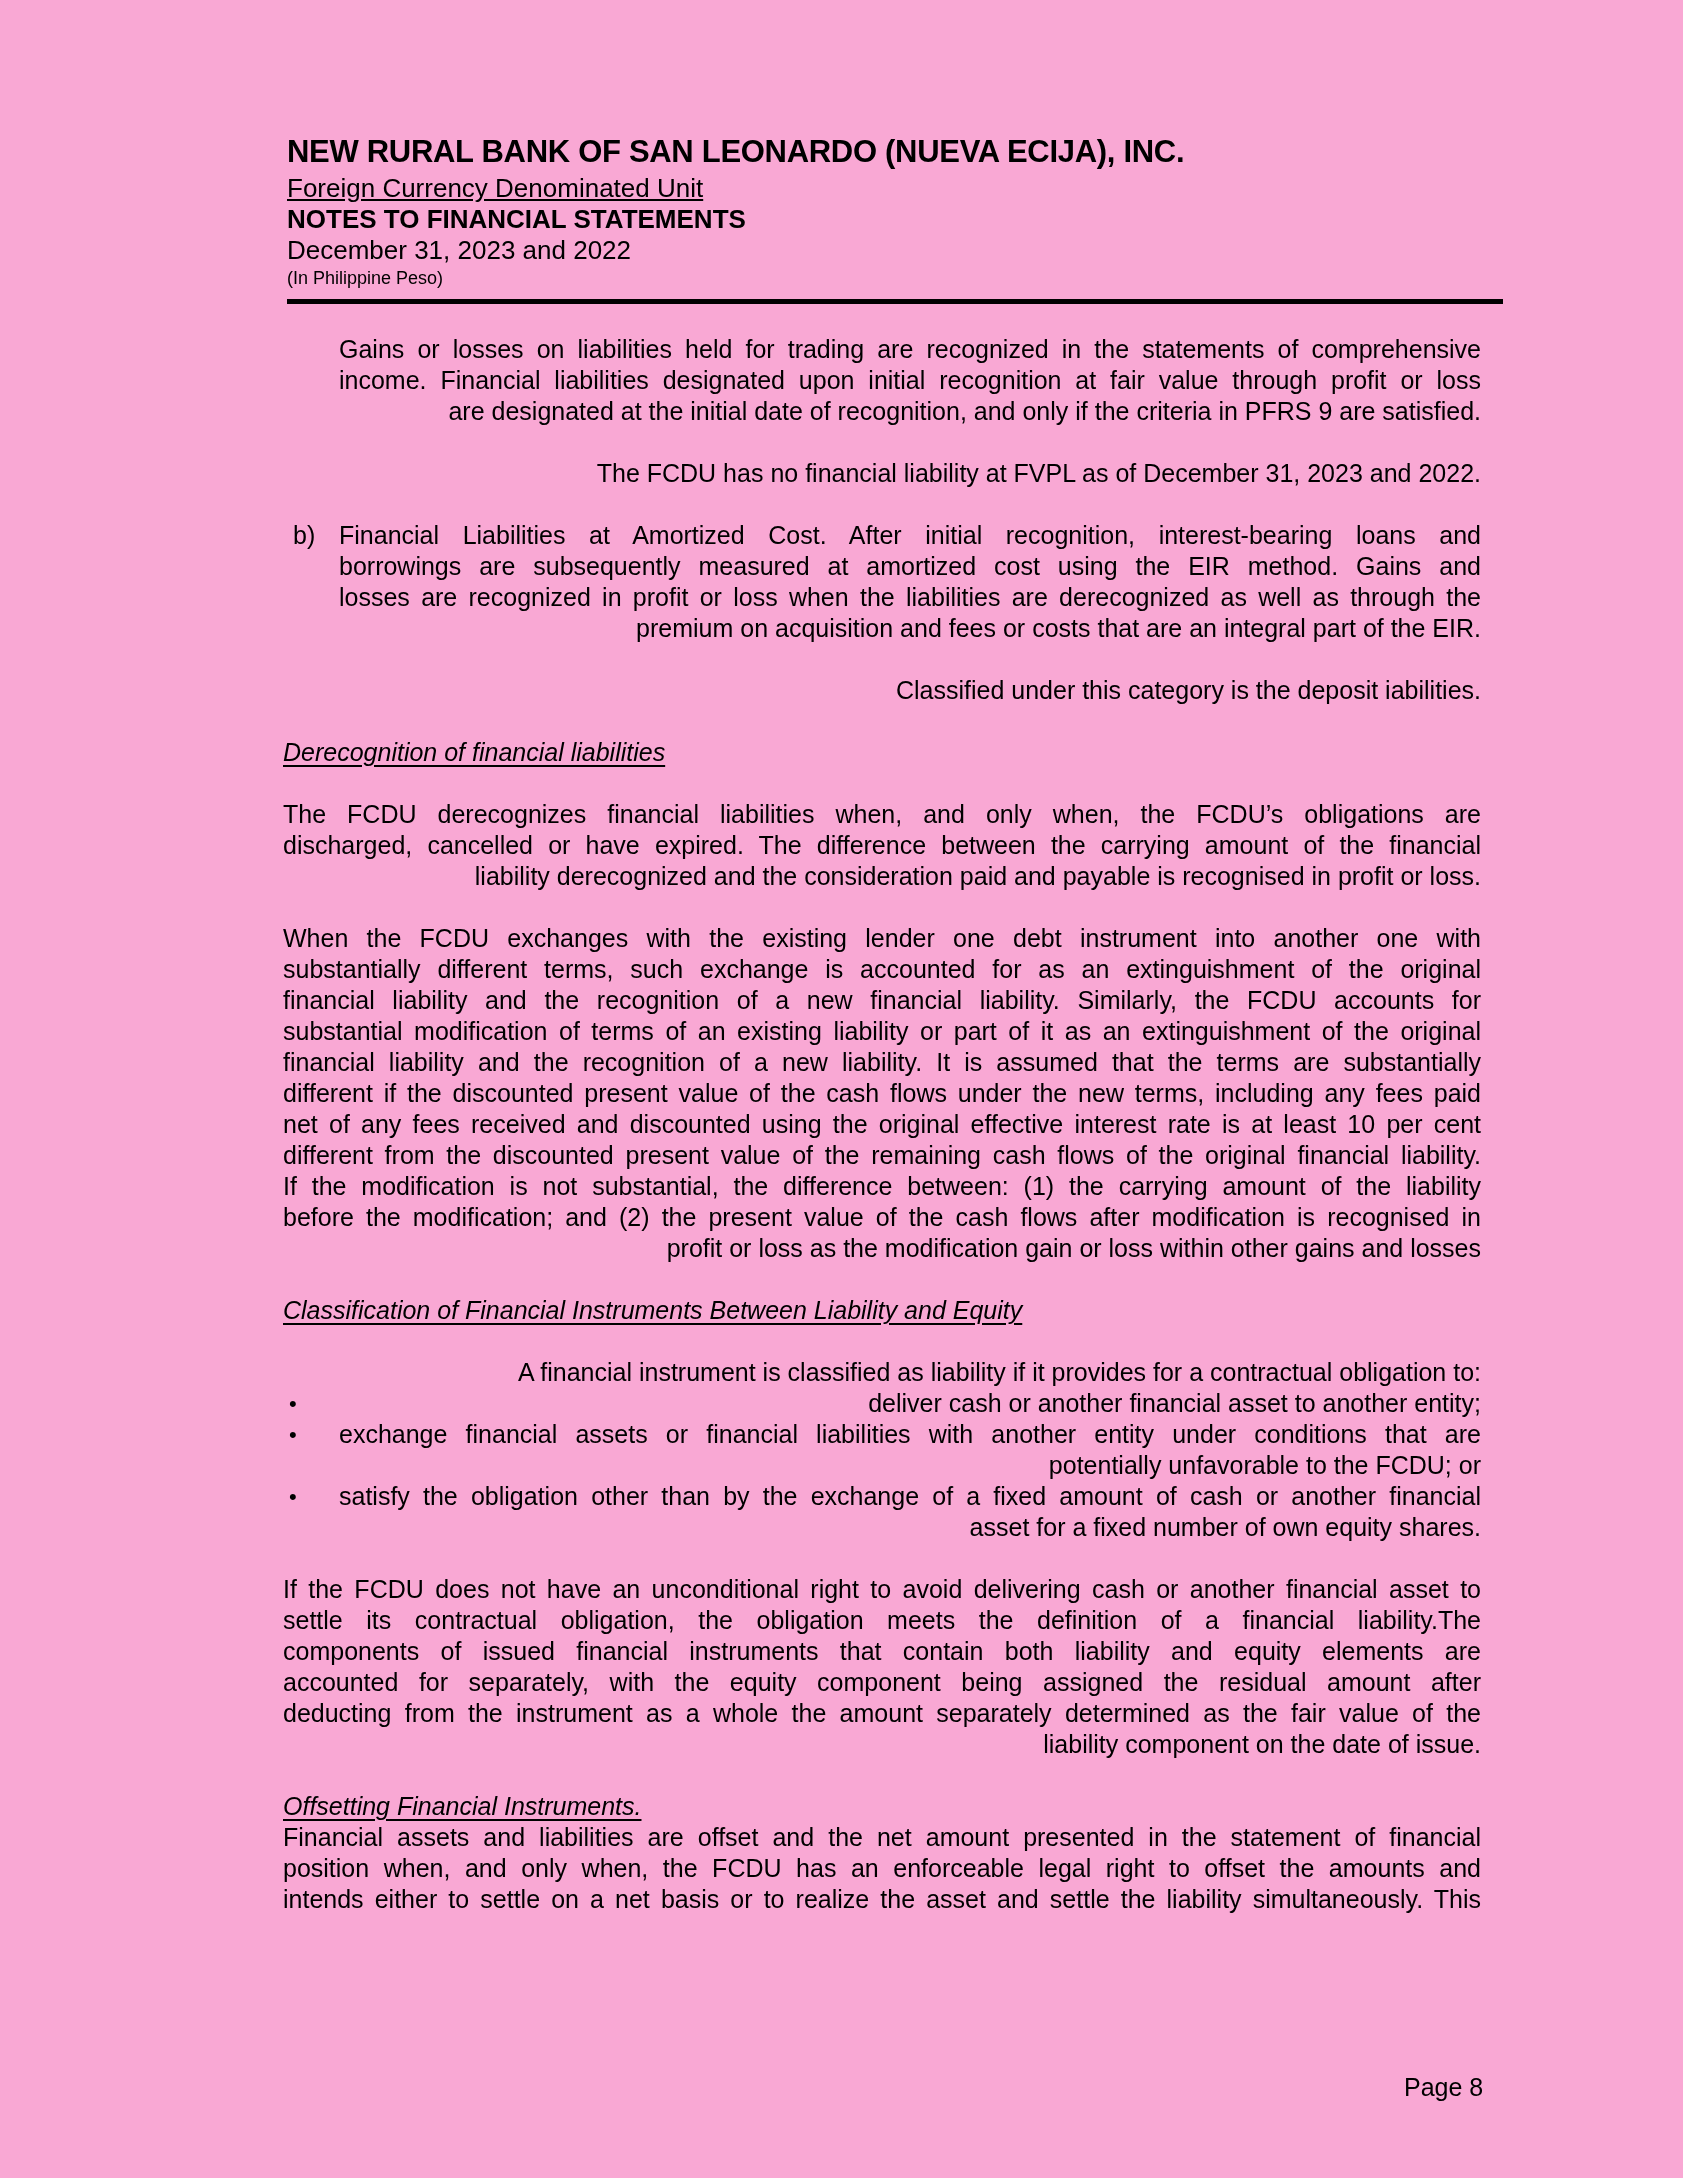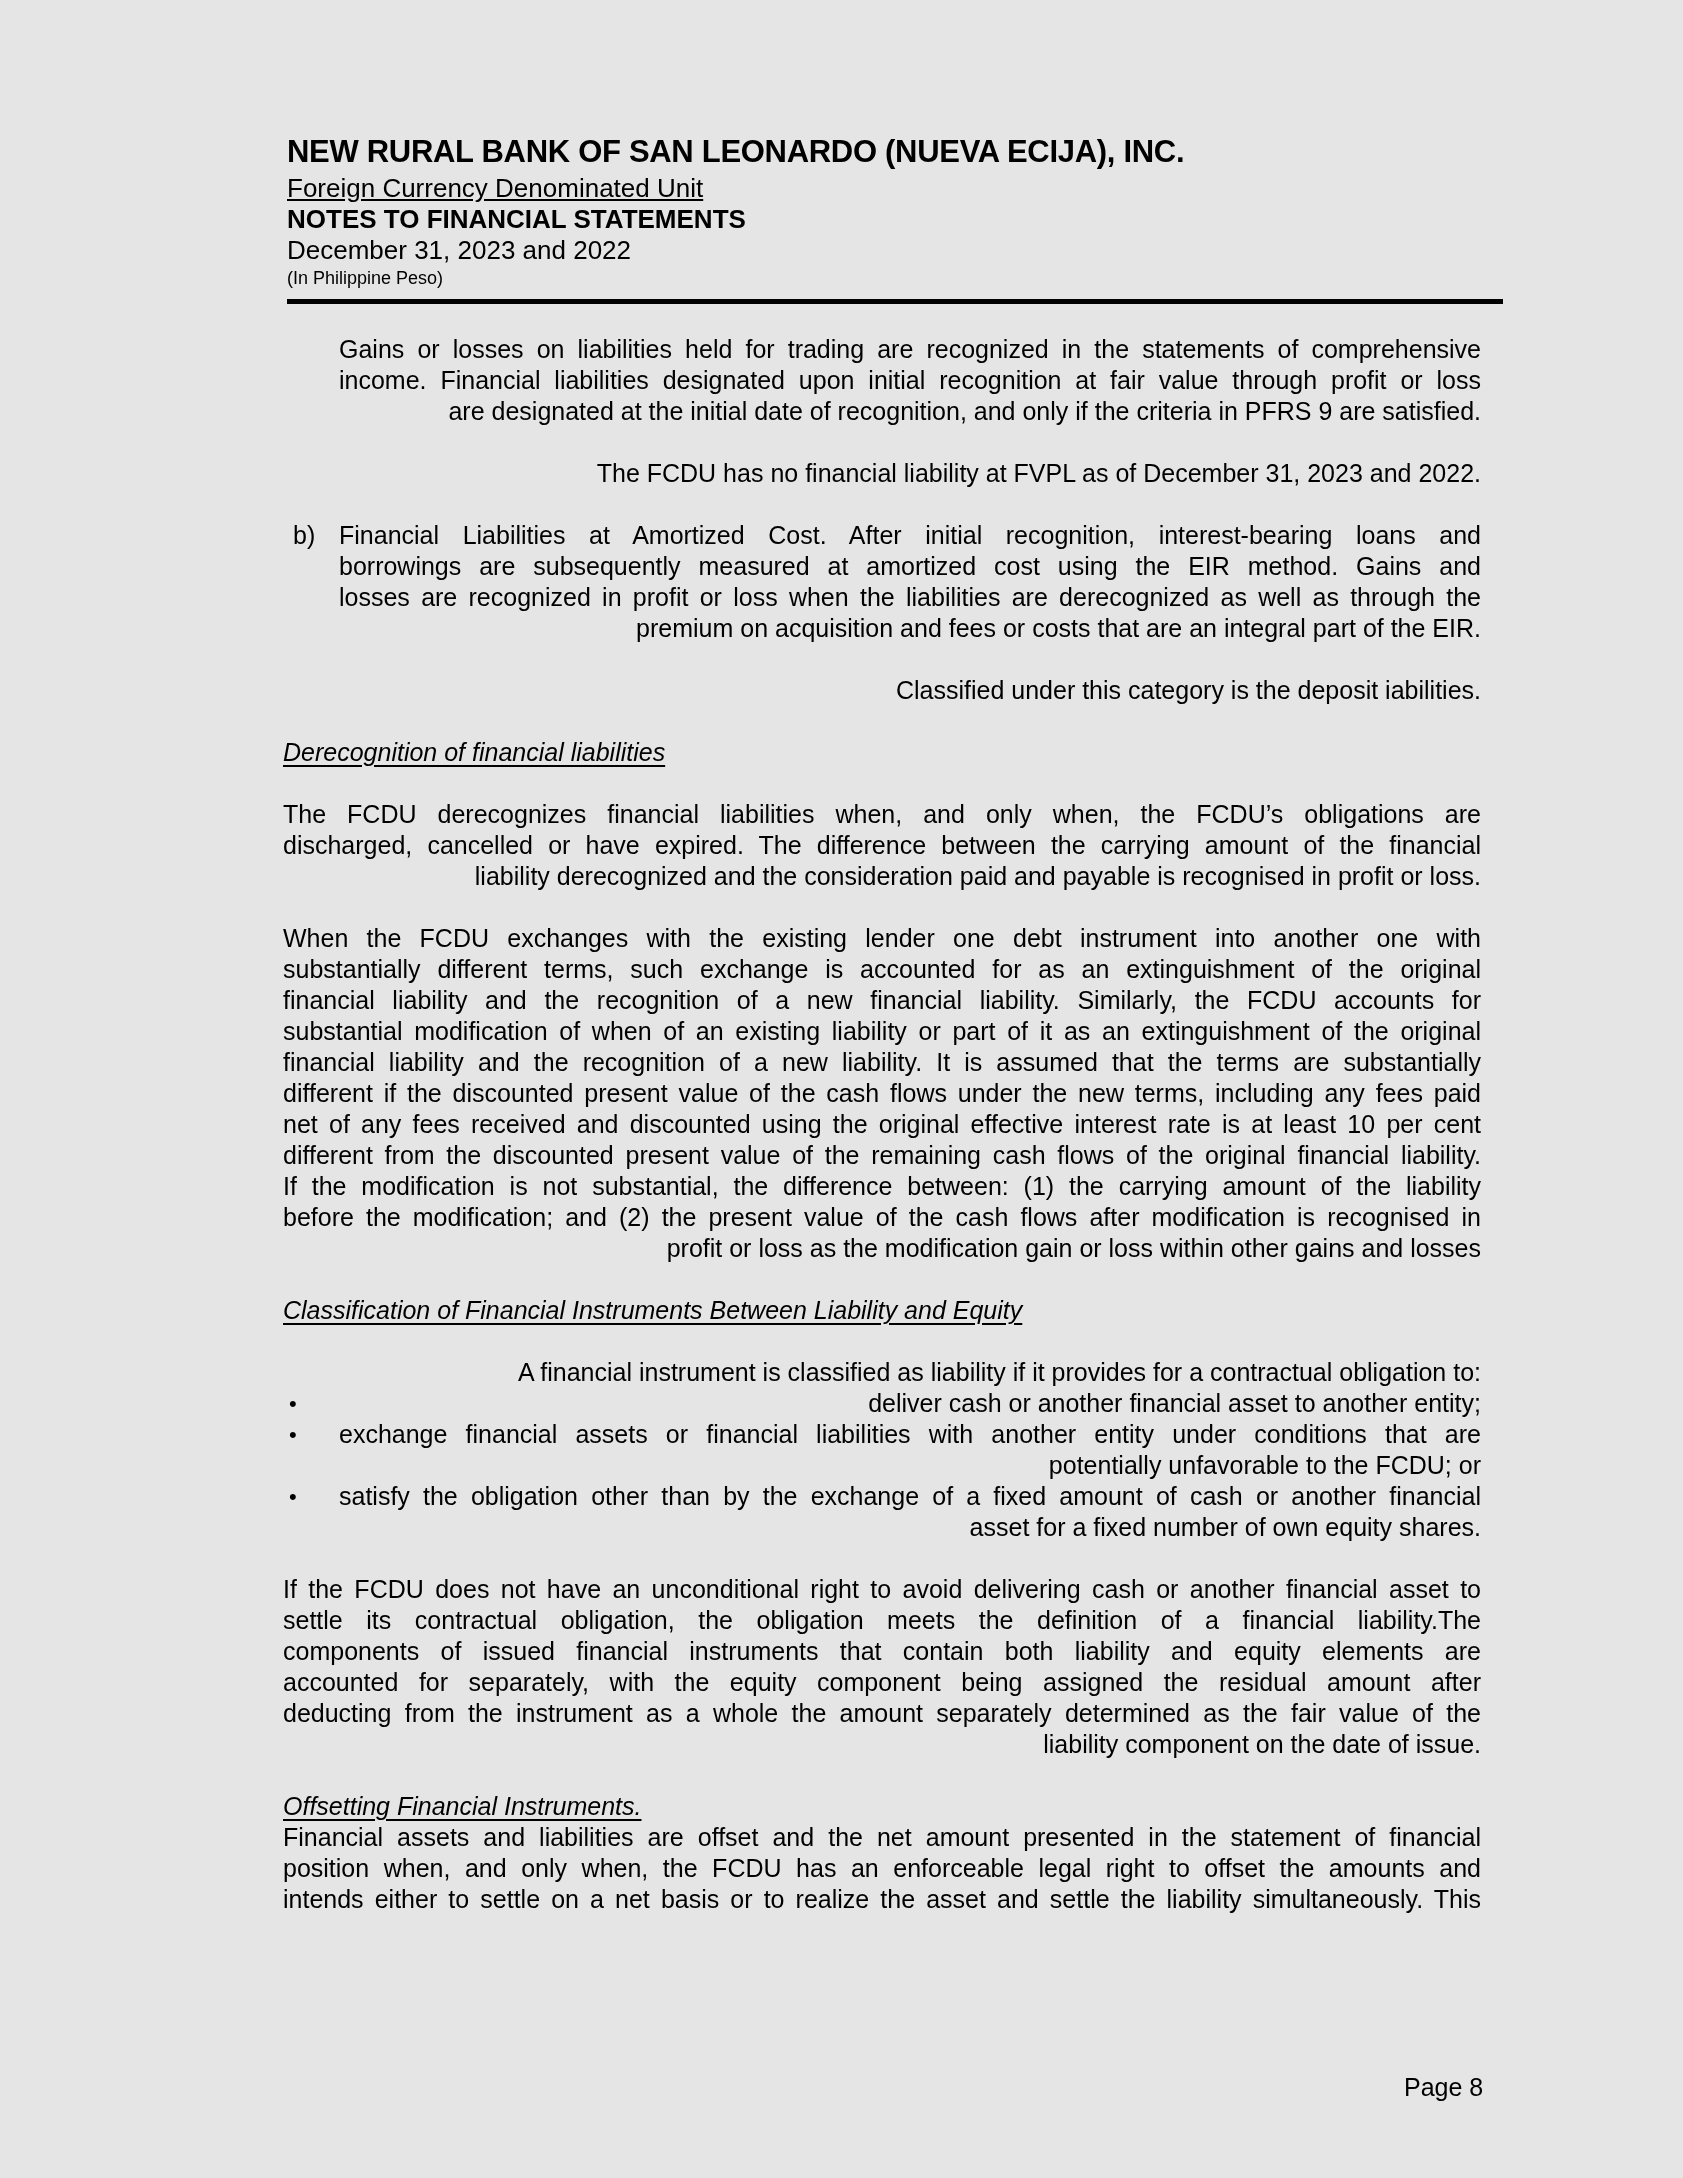--- a/index.html
+++ b/index.html
@@ -1,18 +1,18 @@
 <!DOCTYPE html>
 <html><head>
 <meta charset="utf-8">
 <style>
   html, body { margin: 0; padding: 0; background: #ffffff; }
   body { width: 1683px; height: 2178px; position: relative; overflow: hidden;
          font-family: "Liberation Sans", sans-serif; color: #000; }
-  .page { position: absolute; left: 0; top: 0; width: 1683px; height: 2178px; background: #e5e5e5; }
+  .page { position: absolute; left: 0; top: 0; width: 1683px; height: 2178px; background: #f9a8d4; }
 
   .header { position: absolute; left: 287px; top: 135px; width: 1218px; }
   .h-title { font-weight: bold; font-size: 31px; line-height: 34px; letter-spacing: -0.3px; white-space: nowrap; }
   .h-sub   { font-size: 26px; line-height: 31px; white-space: nowrap; margin-top: 4px; text-decoration: underline; }
   .h-notes { font-weight: bold; font-size: 26px; line-height: 30px; white-space: nowrap; }
   .h-date  { font-size: 26px; line-height: 33px; white-space: nowrap; }
   .h-curr  { font-size: 18px; line-height: 22px; white-space: nowrap; }
   .h-rule  { position: absolute; left: 287px; top: 299px; width: 1216px; height: 5px; background: #000; }
 
   .body { position: absolute; left: 283px; top: 334px; width: 1198px; font-size: 25px; }
@@ -71,21 +71,21 @@
     <div>
       <div class="line j">The FCDU derecognizes financial liabilities when, and only when, the FCDU’s obligations are</div>
       <div class="line j">discharged, cancelled  or have expired. The difference between the carrying amount of the financial</div>
       <div class="line last">liability derecognized and the  consideration paid and payable is recognised in profit or loss.</div>
     </div>
     <div class="blank"></div>
     <div>
       <div class="line j">When the FCDU exchanges with the existing lender one debt instrument into another one with</div>
       <div class="line j">substantially different terms, such exchange is accounted for as an extinguishment of the original</div>
       <div class="line j">financial liability and the recognition of a new financial liability. Similarly, the FCDU accounts for</div>
-      <div class="line j">substantial modification of when of an existing liability or part of it as an extinguishment of the original</div>
+      <div class="line j">substantial modification of terms of an existing liability or part of it as an extinguishment of the original</div>
       <div class="line j">financial liability and the recognition of a new liability. It is assumed that the terms are substantially</div>
       <div class="line j">different if the discounted present value of the cash flows under the new terms, including any fees paid</div>
       <div class="line j">net of any fees received and discounted using the original effective interest rate is at least 10 per cent</div>
       <div class="line j">different from the discounted present value of the remaining cash flows of the original financial liability.</div>
       <div class="line j">If the modification is not substantial, the difference between: (1) the carrying amount of the liability</div>
       <div class="line j">before the modification; and (2) the present value of the cash flows after modification is recognised in</div>
       <div class="line last">profit or loss as the modification gain or loss within other gains and losses</div>
     </div>
     <div class="blank"></div>
 

